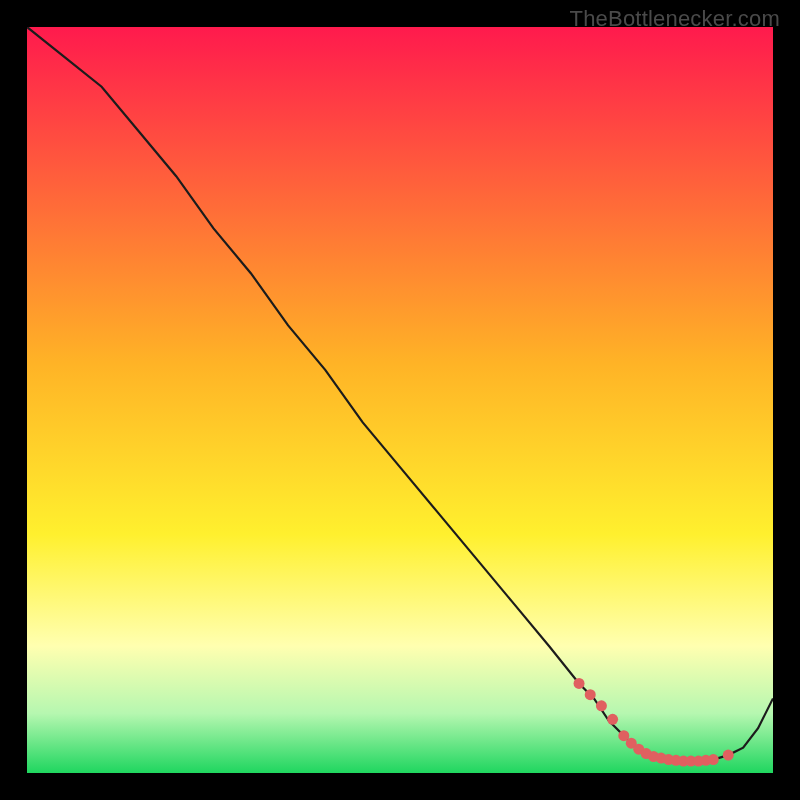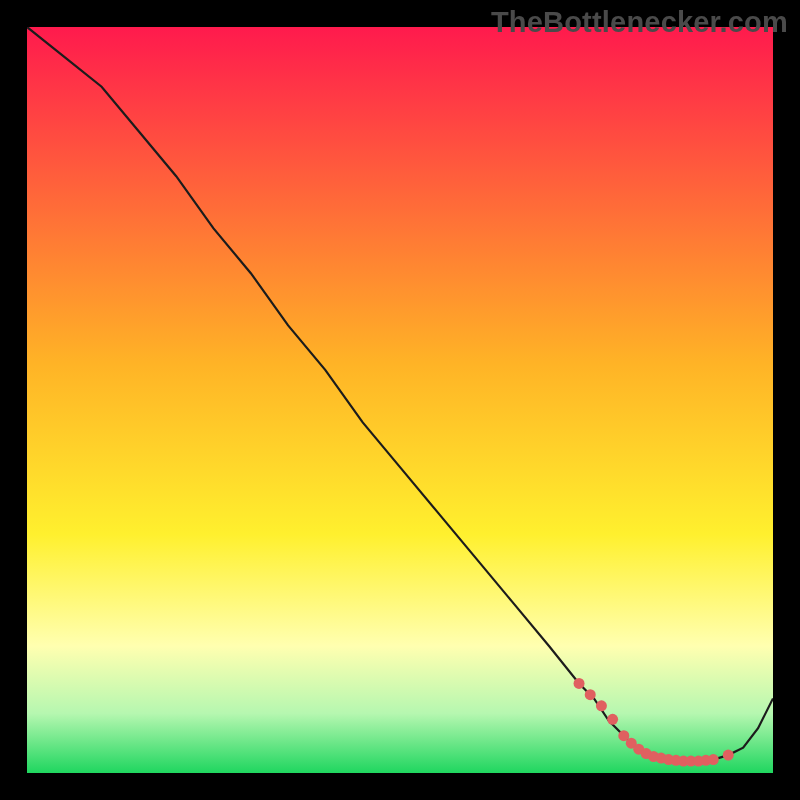--- a/index.html
+++ b/index.html
@@ -13,24 +13,24 @@
   }
   .frame {
     position: relative;
     width: 800px;
     height: 800px;
     background: #000;
   }
   .watermark {
     position: absolute;
     top: 6px;
-    right: 12px;
+    right: 20px;
     color: #4a4a4a;
-    font-size: 29px;
-    font-weight: 700;
+    font-size: 22px;
+    font-weight: 400;
     letter-spacing: 0.2px;
     z-index: 10;
   }
   .plot {
     position: absolute;
     left: 27px;
     top: 27px;
     width: 746px;
     height: 746px;
   }

